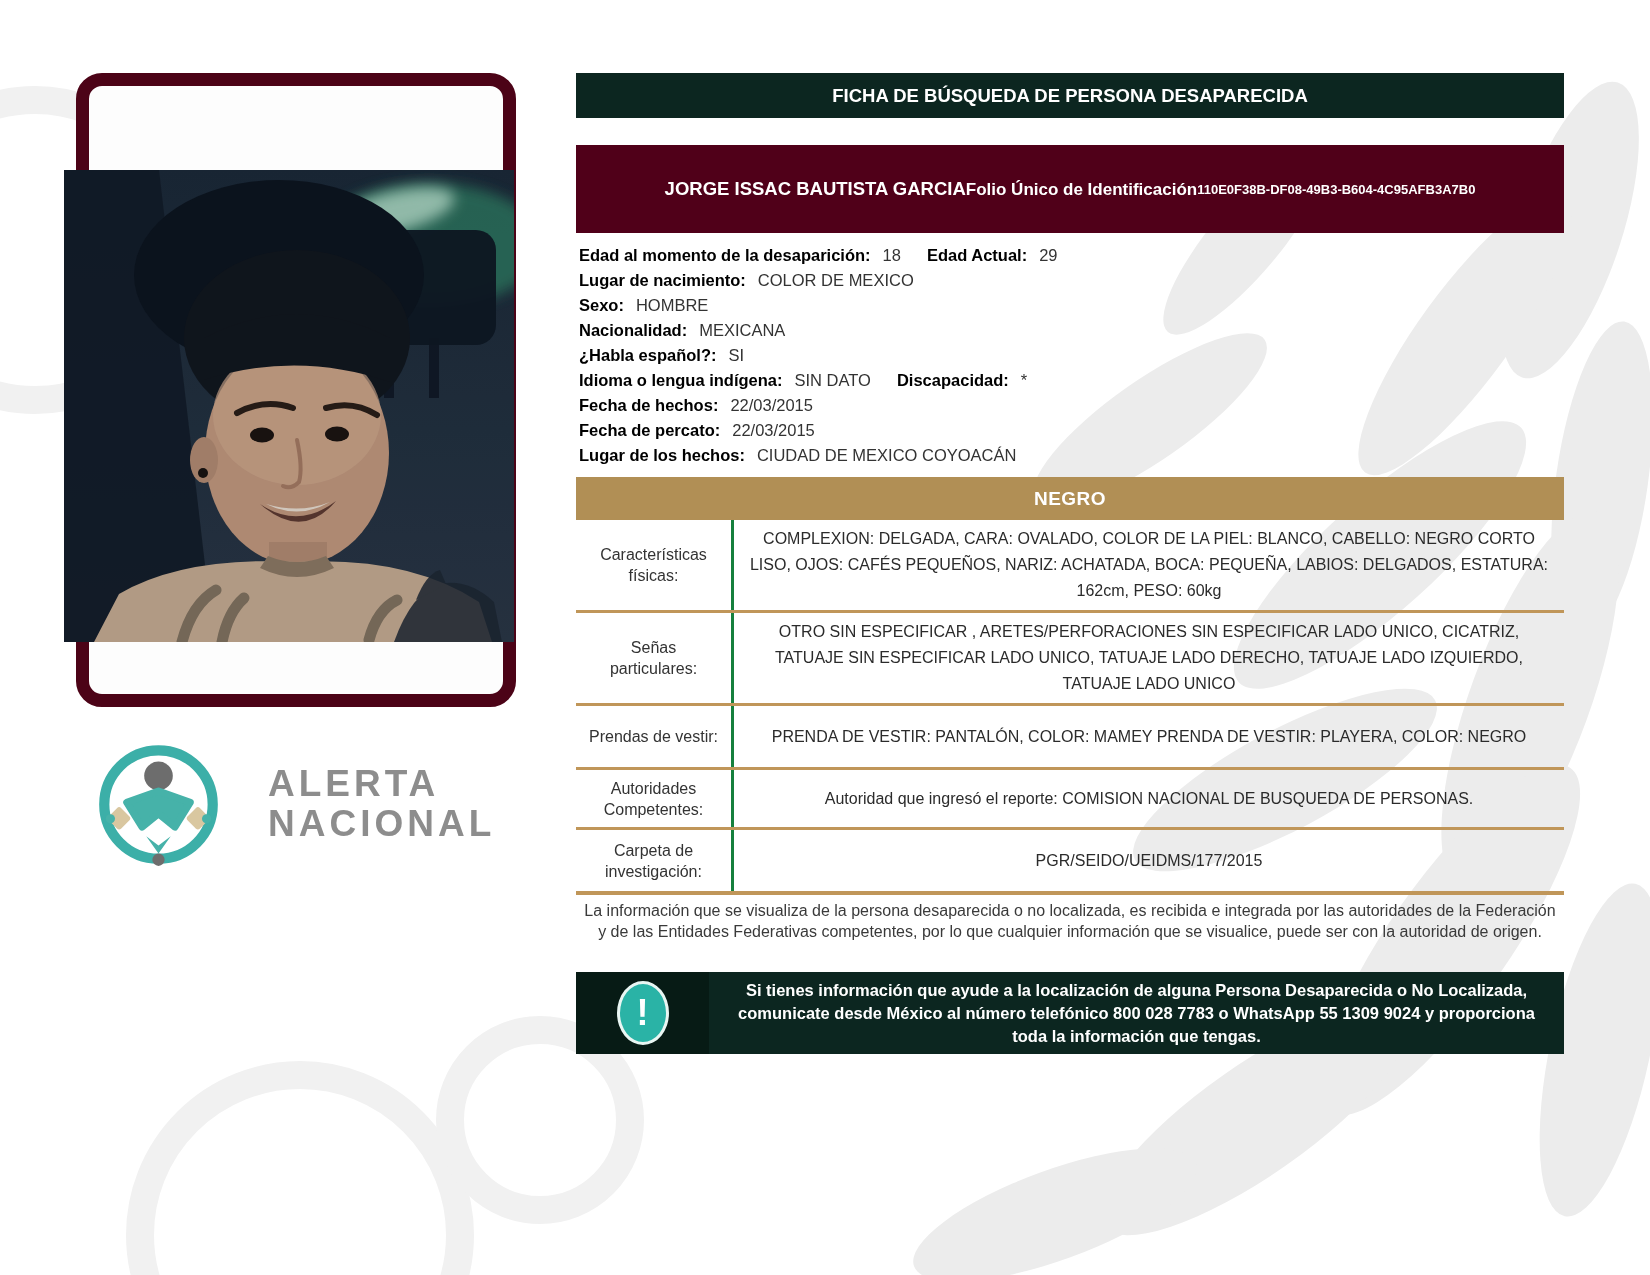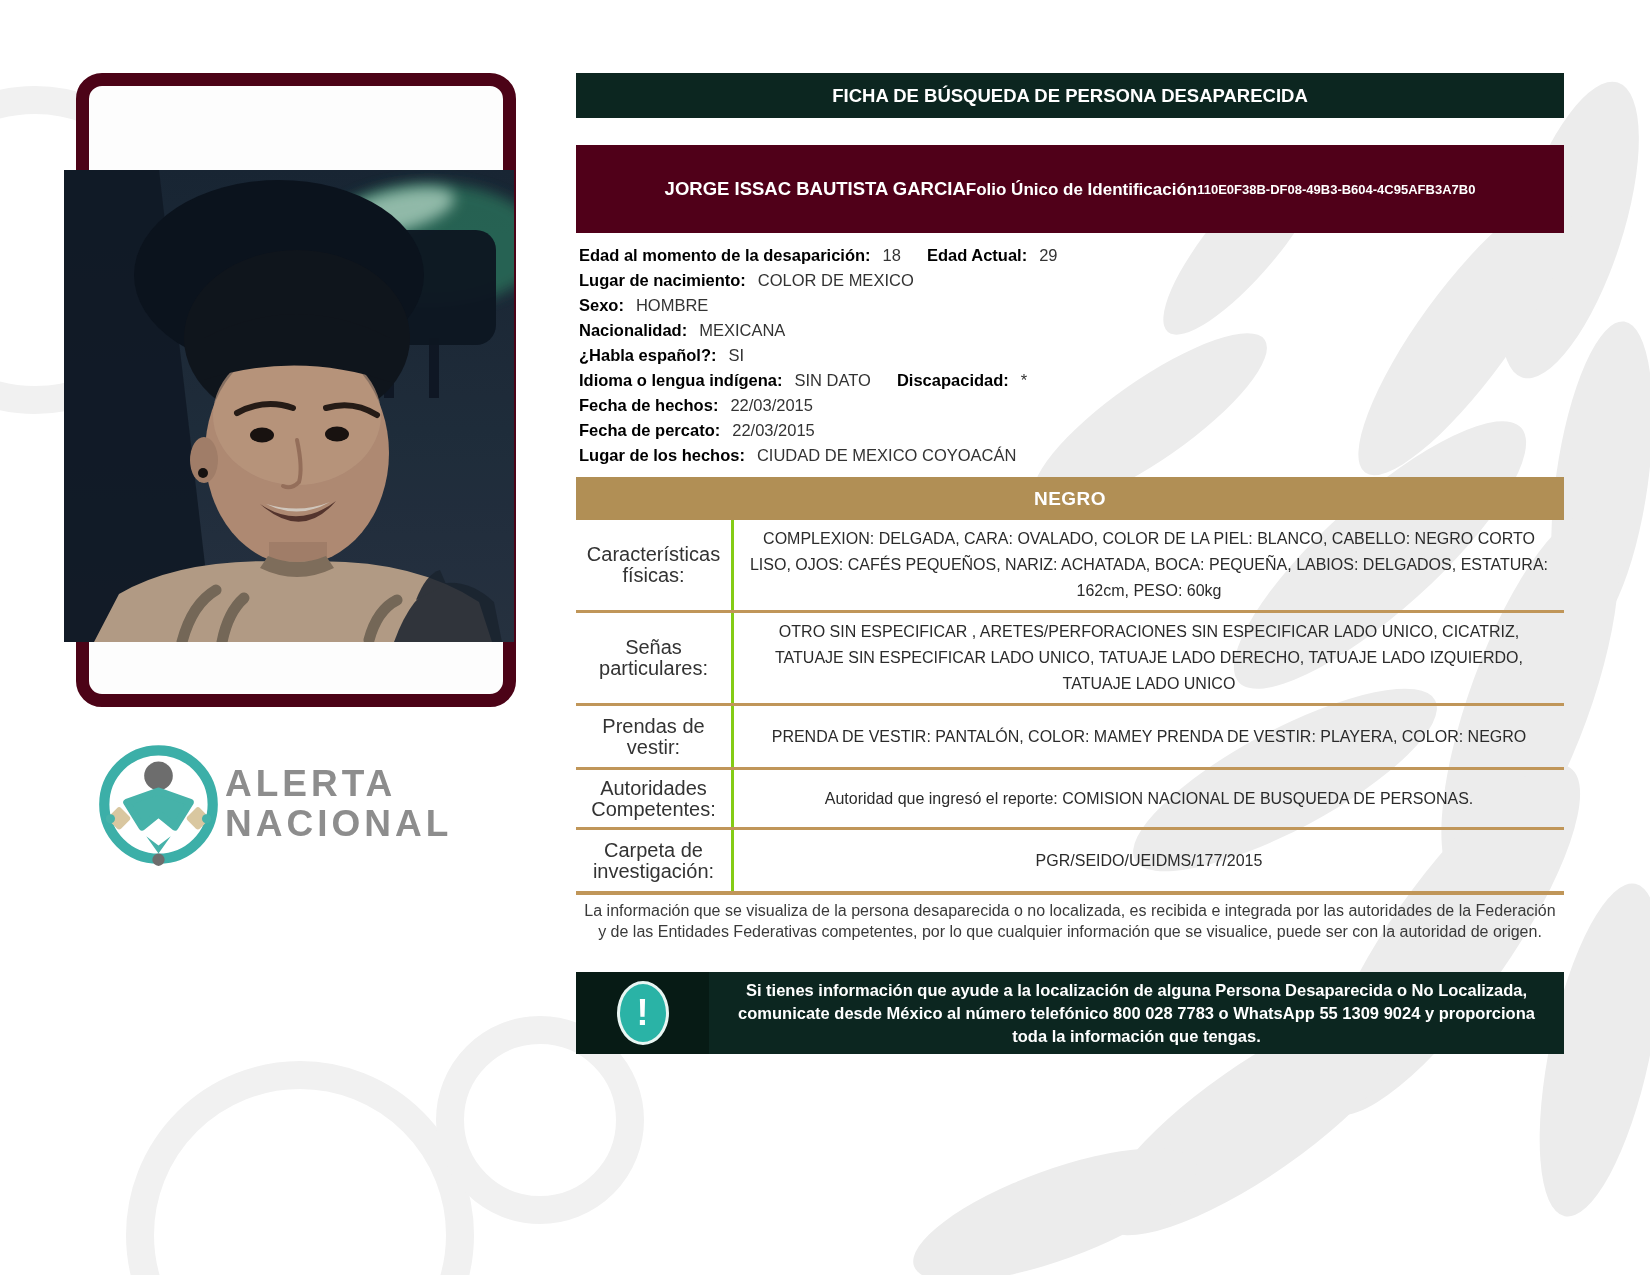--- a/index.html
+++ b/index.html
@@ -9,21 +9,21 @@
 
   .watermark { position:absolute; left:0; top:0; z-index:0; }
 
   
   .photo-frame { position:absolute; left:76px; top:73px; width:440px; height:634px;
     border:13px solid #4c0317; border-radius:26px; background:#fdfdfd; z-index:1; }
   .person-photo { position:absolute; left:64px; top:170px; width:450px; height:472px; z-index:2; }
 
   .logo { position:absolute; left:92px; top:738px; z-index:1; display:flex; align-items:flex-start; }
   .logo-icon { width:133px; height:133px; }
-  .logo-text { margin-top:26px; font-weight:bold; color:#8d8d8d;
+  .logo-text { margin-left:43px; margin-top:26px; font-weight:bold; color:#8d8d8d;
     font-size:37px; line-height:40px; letter-spacing:4px; }
 
   
   .right-panel { position:absolute; left:536px; top:0; width:988px; height:1275px; z-index:1;margin-left:40px; }
 
   .header-bar { position:absolute; left:0; top:73px; width:100%; height:45px; background:#0c2620;
     color:#fff; font-weight:bold; font-size:18.5px; display:flex; align-items:center; justify-content:center; }
 
   .id-bar { position:absolute; left:0; top:145px; width:100%; height:88px; background:#500019;
     color:#fff; display:flex; flex-direction:row; align-items:center; justify-content:center; text-align:center; }
@@ -42,22 +42,22 @@
     display:flex; align-items:center; justify-content:center; }
 
   .datos-table { position:absolute; left:0; top:520px; width:100%; border-bottom:4px solid #c09659; }
   .t-row { display:flex; }
   .t-row + .t-row { border-top:3px solid #c09659; }
   .t-row:nth-child(1) { min-height:89px; }
   .t-row:nth-child(2) { min-height:80px; }
   .t-row:nth-child(3) { min-height:64px; }
   .t-row:nth-child(4) { min-height:60px; }
   .t-row:nth-child(5) { min-height:64px; }
-  .t-label { width:158px; border-right:3px solid #84cc16; display:flex; align-items:center;
-    justify-content:center; text-align:center; font-size:20px; color:#333; line-height:21px; padding:6px 12px; }
+  .t-label { width:158px; border-right:3px solid #15803d; display:flex; align-items:center;
+    justify-content:center; text-align:center; font-size:16px; color:#333; line-height:21px; padding:6px 12px; }
   .t-value { flex:1; display:flex; align-items:center; justify-content:center; text-align:center;
     font-size:16px; color:#2b2b2b; line-height:26px; padding:6px 14px; }
 
   .disclaimer { position:absolute; left:0; top:901px; width:100%; padding:0 8px; text-align:center;
     font-size:16px; line-height:20.5px; color:#3a3a3a; }
 
   .footer-bar { position:absolute; left:0; top:972px; width:100%; height:82px; background:#0c2620; display:flex; }
   .footer-icon-block { width:133px; background:#071b15; display:flex; align-items:center; justify-content:center; }
   .alert-ellipse { width:52px; height:64px; border-radius:50%; background:#2ab3a6; border:3px solid #e9f6f3;
     color:#fff; display:flex; align-items:center; justify-content:center; font-size:36px; font-weight:bold; }

